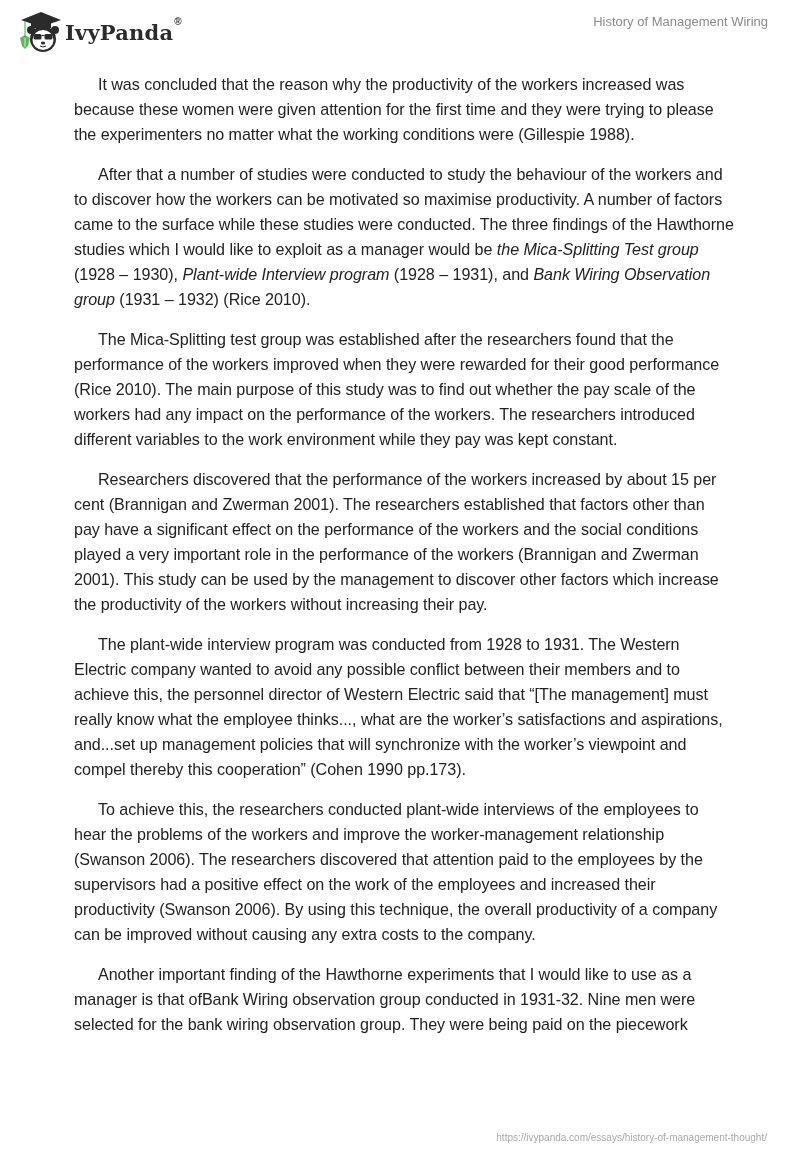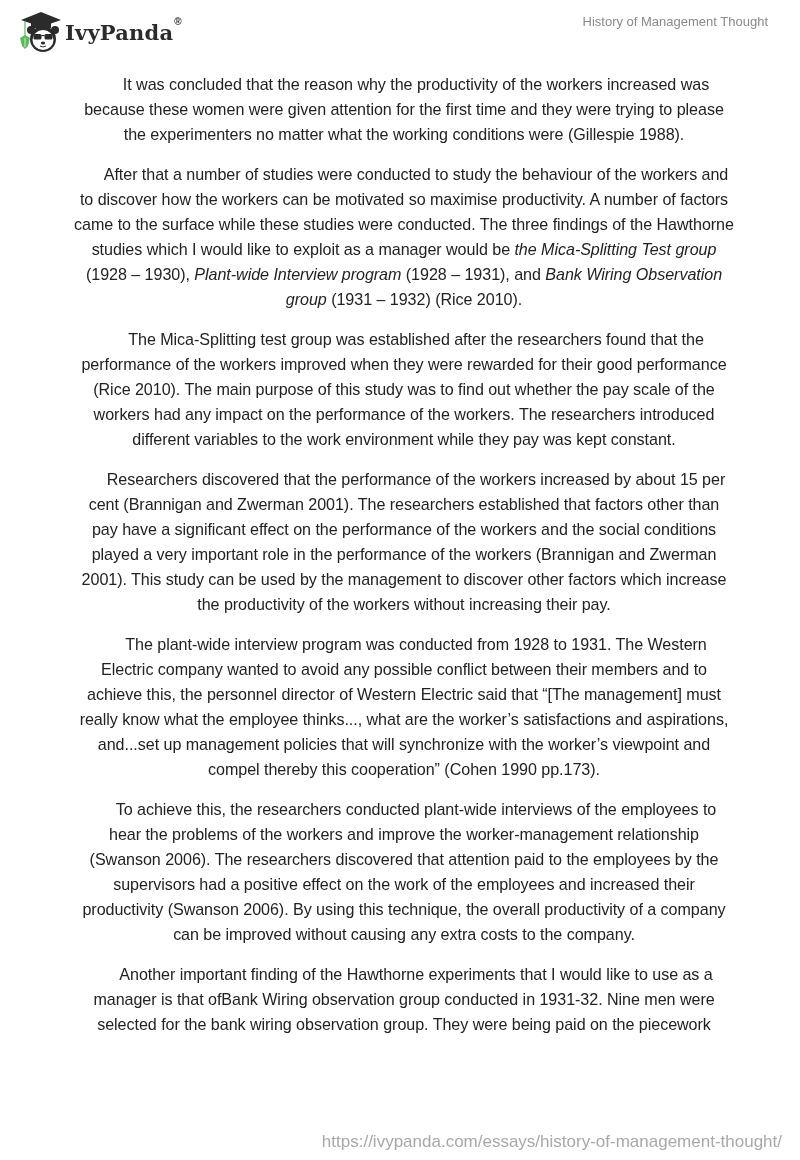--- a/index.html
+++ b/index.html
@@ -67,30 +67,29 @@
       top: 72px;
       width: 660px;
     }
     .content p {
       margin: 0 0 15px 0;
       font-size: 16.1px;
       line-height: 25px;
       text-indent: 24px;
       color: #222222;
       letter-spacing: -0.05px;
-      text-align: center;
     }
     .content p em {
       font-style: italic;
     }
     .footer-url {
       position: absolute;
-      right: 18px;
+      right: 33px;
       top: 1132px;
-      font-size: 17px;
+      font-size: 10px;
       color: #a8a8a8;
       text-align: right;
     }
   </style>
 </head>
 <body>
 
 <div class="header">
   <div class="logo">
     <svg class="logo-icon" viewBox="0 0 48 46">
@@ -111,21 +110,21 @@
 
       <rect x="16.5" y="26" width="8" height="5.5" rx="1.5" fill="#2b2b2b"></rect>
       <rect x="27.5" y="26" width="8" height="5.5" rx="1.5" fill="#2b2b2b"></rect>
       <line x1="24.5" y1="27.5" x2="27.5" y2="27.5" stroke="#2b2b2b" stroke-width="1.2"></line>
 
       <ellipse cx="26" cy="35" rx="2.2" ry="1.5" fill="#2b2b2b"></ellipse>
       <path d="M23,38 Q26,40 29,38" stroke="#2b2b2b" stroke-width="1" fill="none"></path>
     </svg>
     <span class="logo-text"><span>IvyPanda</span><span class="logo-reg">®</span></span>
   </div>
-  <div class="header-title">History of Management Thought</div>
+  <div class="header-title">History of Management Wiring</div>
 </div>
 
 <div class="content" id="essay-body">
     <p><span>It was concluded that the reason why the productivity of the workers increased was because these women were given attention for the first time and they were trying to please the experimenters no matter what the working conditions were (Gillespie 1988).</span></p>
     <p><span>After that a number of studies were conducted to study the behaviour of the workers and to discover how the workers can be motivated so maximise productivity. A number of factors came to the surface while these studies were conducted. The three findings of the Hawthorne studies which I would like to exploit as a manager would be </span><em>the Mica-Splitting Test group</em><span> (1928 – 1930), </span><em>Plant-wide Interview program</em><span> (1928 – 1931), and </span><em>Bank Wiring Observation group</em><span> (1931 – 1932) (Rice 2010).</span></p>
     <p><span>The Mica-Splitting test group was established after the researchers found that the performance of the workers improved when they were rewarded for their good performance (Rice 2010). The main purpose of this study was to find out whether the pay scale of the workers had any impact on the performance of the workers. The researchers introduced different variables to the work environment while they pay was kept constant.</span></p>
     <p><span>Researchers discovered that the performance of the workers increased by about 15 per cent (Brannigan and Zwerman 2001). The researchers established that factors other than pay have a significant effect on the performance of the workers and the social conditions played a very important role in the performance of the workers (Brannigan and Zwerman 2001). This study can be used by the management to discover other factors which increase the productivity of the workers without increasing their pay.</span></p>
     <p><span>The plant-wide interview program was conducted from 1928 to 1931. The Western Electric company wanted to avoid any possible conflict between their members and to achieve this, the personnel director of Western Electric said that “[The management] must really know what the employee thinks..., what are the worker’s satisfactions and aspirations, and...set up management policies that will synchronize with the worker’s viewpoint and compel thereby this cooperation” (Cohen 1990 pp.173).</span></p>
     <p><span>To achieve this, the researchers conducted plant-wide interviews of the employees to hear the problems of the workers and improve the worker-management relationship (Swanson 2006). The researchers discovered that attention paid to the employees by the supervisors had a positive effect on the work of the employees and increased their productivity (Swanson 2006). By using this technique, the overall productivity of a company can be improved without causing any extra costs to the company.</span></p>
     <p><span>Another important finding of the Hawthorne experiments that I would like to use as a manager is that ofBank Wiring observation group conducted in 1931-32. Nine men were selected for the bank wiring observation group. They were being paid on the piecework</span></p>

